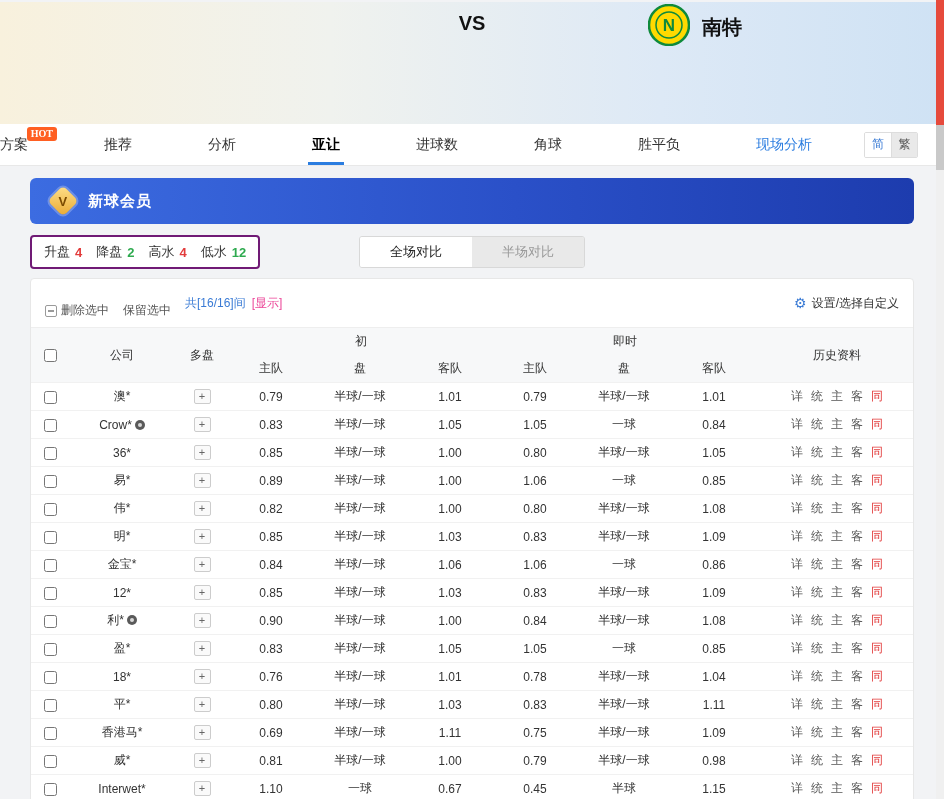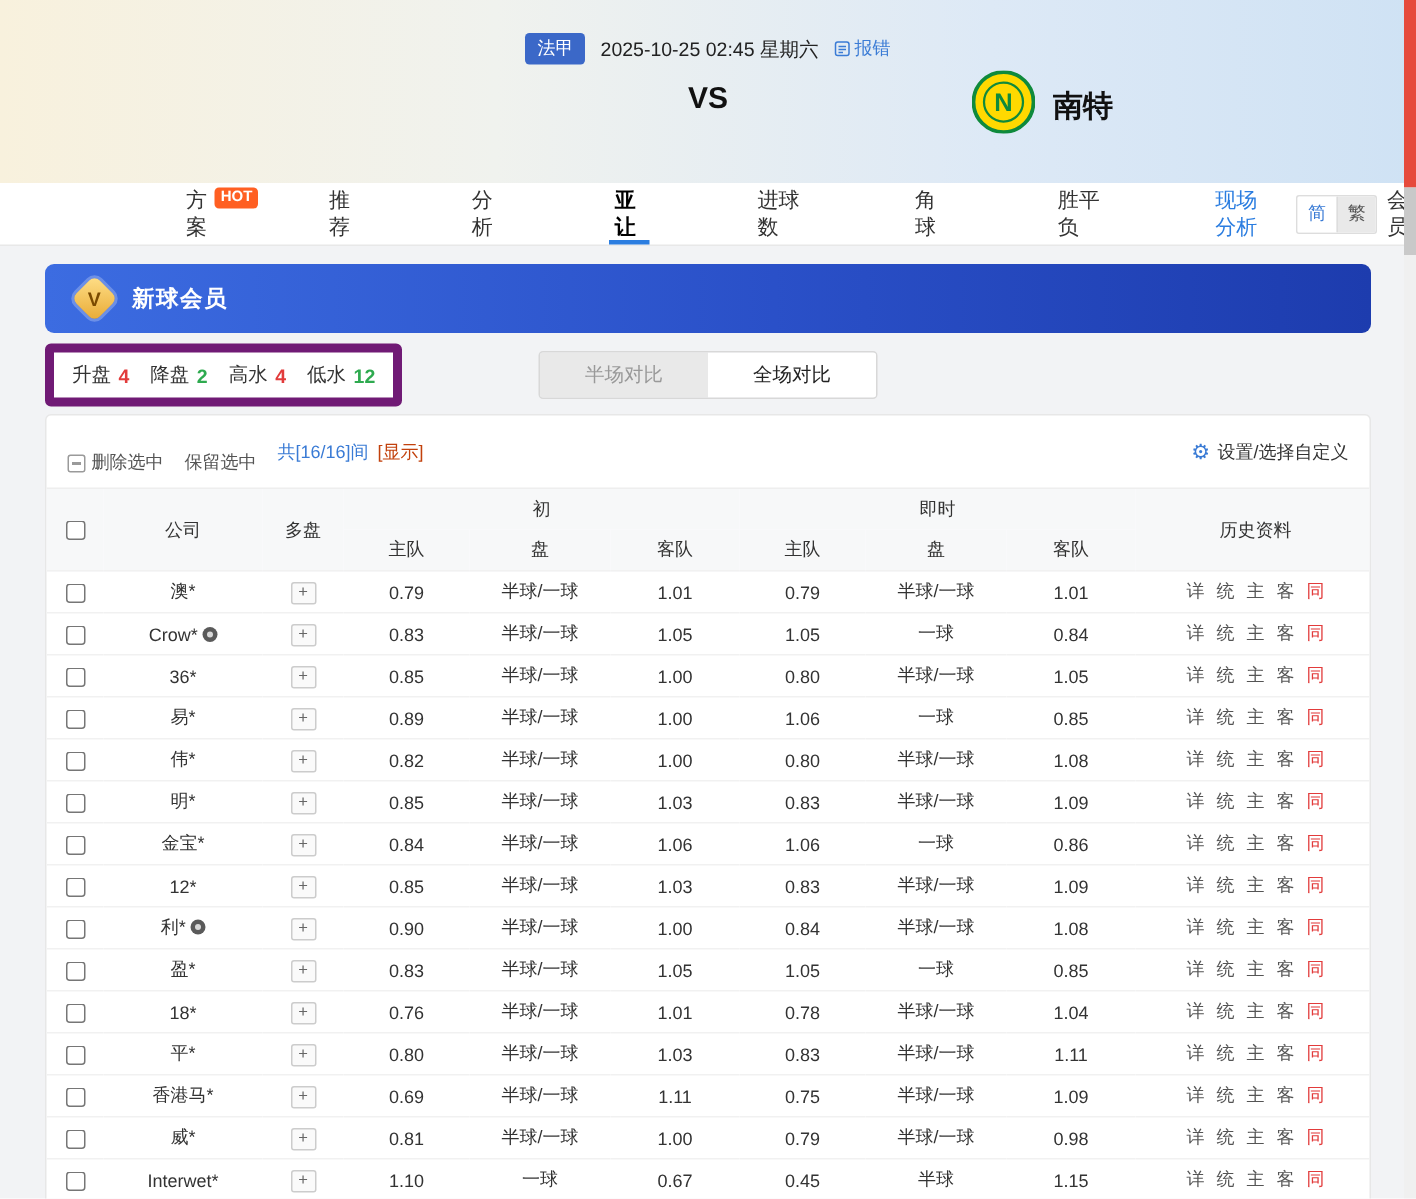--- a/index.html
+++ b/index.html
@@ -27,21 +27,21 @@
   .report-error { color: #3a7bd5; display: inline-flex; align-items: center; gap: 3px; cursor: pointer; }
   .header-main { position: relative; height: 48px; margin-top: 2px; }
   .team-home { position: absolute; left: 135px; top: 2px; display: flex; align-items: center; gap: 42px; }
   .team-away { position: absolute; left: 648px; top: 2px; display: flex; align-items: center; gap: 12px; }
   .team-name { font-size: 20px; font-weight: 700; color: #111; }
   .vs { position: absolute; left: 50%; transform: translateX(-50%); top: 10px; font-size: 20px; font-weight: 700; color: #111; }
   .header-info { display: flex; justify-content: center; gap: 18px; font-size: 12px; color: #555; margin-top: 8px; }
 
   
   .nav-bar { position: relative; height: 42px; background: #fff; border-bottom: 1px solid #e8e8e8; display: flex; align-items: center; }
-  .tabs { display: flex; gap: 76px; margin-left: 124px; align-items: center; height: 100%; }
+  .tabs { display: flex; gap: 76px; align-items: center; height: 100%; font-family: Liberation Serif, serif; }
   .tab { position: relative; font-size: 14px; color: #333; height: 100%; display: flex; align-items: center; cursor: pointer; }
   .tab.active { color: #000000; font-weight: 700; }
   .tab.active::after { content: ''; position: absolute; bottom: 0; left: -4px; right: -4px; height: 3px; background: #2b7de0; }
   .tab.highlight { color: #2b7de0; }
   .hot-badge { position: absolute; top: 3px; right: -29px; background: #ff5f22; color: #fff; font-size: 10px; line-height: 1.2; padding: 1px 4px; border-radius: 3px; font-weight: 700; }
   .lang-toggle { position: absolute; right: 26px; top: 50%; transform: translateY(-50%); display: flex; border: 1px solid #ddd; border-radius: 2px; overflow: hidden; }
   .lang { width: 26px; height: 24px; display: flex; align-items: center; justify-content: center; font-size: 12px; cursor: pointer; }
   .lang.simplified { background: #fff; color: #3a7bd5; }
   .lang.traditional { background: #e9e9e9; color: #555; border-left: 1px solid #ddd; }
 
@@ -53,36 +53,36 @@
   }
   .banner-left { display: flex; align-items: center; gap: 14px; }
   .v-badge { width: 22px; height: 22px; background: linear-gradient(135deg, #ffe08a, #e8a933); transform: rotate(45deg); border-radius: 5px; display: flex; align-items: center; justify-content: center; box-shadow: 0 0 0 2px rgba(255,255,255,0.25); }
   .v-badge i { transform: rotate(-45deg); font-style: normal; font-weight: 800; color: #7a4a00; font-size: 13px; }
   .banner-title { font-size: 15px; font-weight: 700; letter-spacing: 1px; }
   .banner-right { display: flex; align-items: center; gap: 6px; font-size: 13px; }
   .banner-arrow { font-size: 18px; line-height: 1; margin-left: 4px; }
 
   
   .filter-row { position: relative; margin: 12px 30px 0; height: 32px; display: flex; align-items: center; }
-  .filter-stats { display: flex; align-items: center; gap: 14px; background: #fff; border: 6px solid #701a75; border-radius: 4px; padding: 6px 12px; font-size: 13px; color: #333; }
+  .filter-stats { display: flex; align-items: center; gap: 14px; background: #fff; border: 2px solid #701a75; border-radius: 4px; padding: 6px 12px; font-size: 13px; color: #333; }
   .stat { display: flex; gap: 5px; align-items: center; }
   .stat .num { font-weight: 700; }
   .view-toggle { position: absolute; left: 50%; transform: translateX(-50%); display: flex; border: 1px solid #d8d8d8; border-radius: 3px; overflow: hidden; }
   .seg { padding: 6px 30px; font-size: 13px; background: #e9e9e9; color: #999; cursor: pointer; }
   .seg.active { background: #fff; color: #222; }
 
   
   .table-card { margin: 10px 30px 0; background: #fff; border: 1px solid #e7e7e7; border-radius: 4px; overflow: hidden; }
   .table-controls { display: flex; justify-content: space-between; align-items: center; padding: 8px 14px; font-size: 12px; color: #555; border-bottom: 1px solid #eee; }
   .controls-left { display: flex; align-items: center; gap: 14px; }
   .ctl-link { display: inline-flex; align-items: center; gap: 4px; cursor: pointer; color: #555; margin-top: 15px; }
   .chk-icon { width: 12px; height: 12px; border: 1px solid #9a9a9a; border-radius: 2px; display: inline-block; position: relative; }
   .chk-icon::after { content: ''; position: absolute; left: 2px; right: 2px; top: 4px; height: 2px; background: #9a9a9a; }
   .count-text { color: #3a7bd5; }
-  .show-link { color: #c2410c; cursor: pointer; margin-left: -8px; }
+  .show-link { color: #ec4899; cursor: pointer; margin-left: -8px; }
   .controls-right { display: flex; align-items: center; gap: 5px; color: #333; cursor: pointer; }
   .gear { color: #3a7bd5; font-size: 14px; line-height: 1; }
 
   table.odds-table { width: 100%; border-collapse: collapse; font-size: 12px; color: #333; table-layout: fixed; }
   thead th { background: #f7f8f9; font-weight: 400; padding: 5px 2px; color: #333; text-align: center; }
   tbody td { text-align: center; padding: 5px 2px; border-top: 1px solid #f1f1f1; }
   .company-name { cursor: pointer; }
   .brand-icon { display: none; width: 10px; height: 10px; background: #5a5a5a; border-radius: 50%; margin-left: 3px; vertical-align: -1px; position: relative; }
   .brand-icon::after { content: ''; position: absolute; left: 3px; top: 3px; width: 4px; height: 4px; background: #d8d8d8; border-radius: 50%; }
   .multi-btn { display: inline-block; width: 17px; height: 15px; line-height: 13px; border: 1px solid #ccc; border-radius: 2px; background: #fafafa; color: #666; font-size: 11px; cursor: pointer; }
@@ -92,31 +92,20 @@
 </style>
 </head>
 <body>
 
 <div class="scrollbar">
   <div class="scroll-thumb-red"></div>
   <div class="scroll-thumb-gray"></div>
 </div>
 
 <header class="match-header">
-  <div class="header-top">
-    <span class="league-badge">法甲</span>
-    <span class="match-datetime">2025-10-25 02:45 星期六</span>
-    <span class="report-error">
-      <svg width="11" height="11" viewBox="0 0 11 11">
-          <rect x="1" y="1" width="9" height="9" rx="1.5" fill="none" stroke="#3a7bd5"></rect>
-          <path d="M3 4h5M3 6h5M3 8h3" stroke="#3a7bd5" stroke-width="1" fill="none"></path>
-        </svg>
-      <span>报错</span>
-    </span>
-  </div>
   <div class="header-main">
     <div class="vs">VS</div>
     <div class="team-away">
       <span>
         <svg width="42" height="42" viewBox="0 0 42 42">
           <circle cx="21" cy="21" r="20" fill="#ffd900"></circle>
           <circle cx="21" cy="21" r="20" fill="none" stroke="#0f8a3c" stroke-width="2.5"></circle>
           <circle cx="21" cy="21" r="13" fill="none" stroke="#0f8a3c" stroke-width="1.5"></circle>
           <text x="21" y="27" text-anchor="middle" font-size="17" font-weight="bold" fill="#0f8a3c" font-family="Liberation Sans, sans-serif">N</text>
         </svg>
@@ -185,22 +174,22 @@
       <span class="stat">
         <span>高水</span>
         <span class="num" style="color: rgb(226, 59, 59);">4</span>
       </span>
       <span class="stat">
         <span>低水</span>
         <span class="num" style="color: rgb(46, 170, 79);">12</span>
       </span>
     </div>
   <div class="view-toggle">
+    <span class="seg active">全场对比</span>
     <span class="seg">半场对比</span>
-    <span class="seg active">全场对比</span>
   </div>
 </div>
 
 <section class="table-card">
   <div class="table-controls">
     <div class="controls-left">
       <span class="ctl-link">
         <i class="chk-icon"></i>
         <span>删除选中</span>
       </span>

